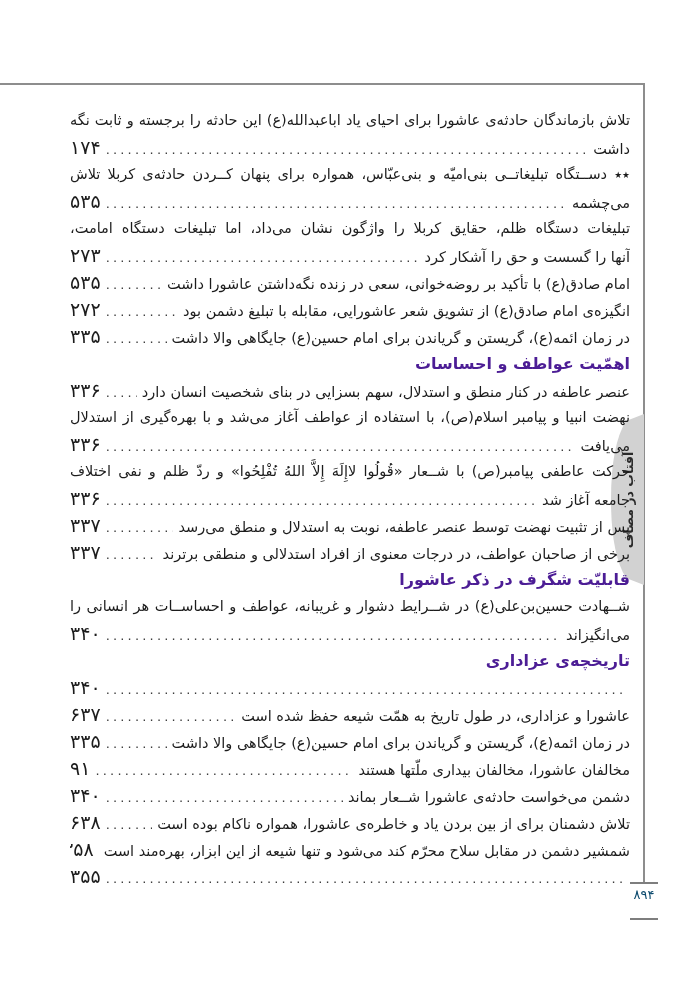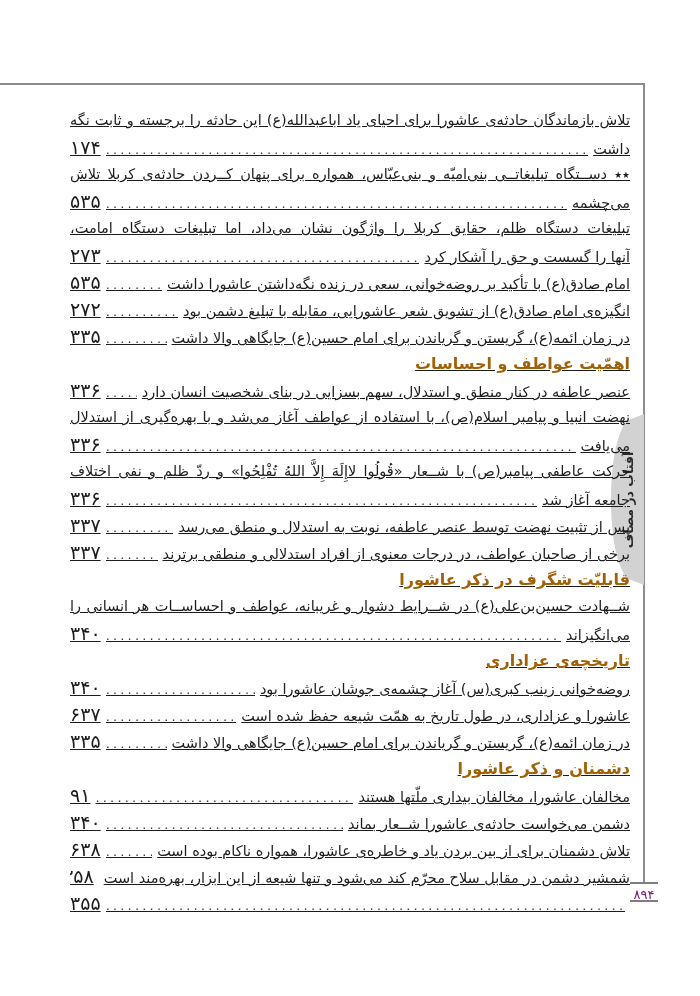--- a/index.html
+++ b/index.html
@@ -15,40 +15,40 @@
   .side-tab svg{position:absolute;inset:0;display:block;}
   .tab-text{
     position:absolute;top:50%;left:50%;
     transform:translate(-50%,-50%) rotate(-90deg);
     white-space:nowrap;font-size:12.5px;font-weight:bold;color:#2b2b2b;
     direction:rtl;letter-spacing:0.5px;
   }
   
   .toc{
     position:absolute;top:107px;left:70px;width:560px;
-    direction:rtl;font-size:14.5px;text-decoration:underline;
+    direction:rtl;font-size:14.5px;
   }
   .row{height:27px;line-height:27px;overflow:hidden;}
   .row.entry{display:flex;align-items:baseline;}
   .row.entry .txt{white-space:nowrap;flex:0 0 auto;}
   .row.wrap-start{text-align:justify;text-align-last:justify;}
-  .row.header{font-weight:bold;font-size:16px;color:#a16207;}
+  .row.header{font-weight:bold;font-size:16px;color:#4c1d95;}
   .leader{
     flex:1 1 auto;overflow:hidden;white-space:nowrap;direction:ltr;text-align:left;
     margin:0 5px;color:#3c3c3c;font-size:13px;
   }
   .leader::after{
     content:"........................................................................................................................................................";
     letter-spacing:3.2px;
   }
   .pg{flex:0 0 auto;font-size:19px;}
   
   .folio{position:absolute;top:882px;left:628px;width:32px;text-align:center;}
   .folio-rule{height:2px;background:#7e7e7e;margin:0 2px;}
-  .folio-num{height:16px;line-height:22px;font-size:13px;color:#701a75;}
+  .folio-num{height:34px;line-height:22px;font-size:13px;color:#0c4a6e;}
 </style>
 </head>
 <body>
 
 <div class="top-rule"></div>
 <div class="v-rule"></div>
 
 <div class="side-tab">
   <svg viewBox="0 0 33 171" aria-hidden="true">
     <path d="M33,0 L33,171 L15,164 Q0,140 0,85.5 Q0,31 15,7 Z" fill="#d2d2d2"></path>
@@ -120,35 +120,33 @@
     </div>
     <div class="row header"><span class="txt">قابلیّت شگرف در ذکر عاشورا</span></div>
     <div class="row wrap-start"><span class="txt">شــهادت حسین‌بن‌علی(ع) در شــرایط دشوار و غریبانه، عواطف و احساســات هر انسانی را بر</span></div>
     <div class="row entry">
       <span class="txt">می‌انگیزاند</span>
       <span class="leader"></span>
       <span class="pg">۳۴۰</span>
     </div>
     <div class="row header"><span class="txt">تاریخچه‌ی عزاداری</span></div>
     <div class="row entry">
-      <span class="txt">روضه‌خوانی زینب کبری(س) آغاز چشمه‌ی جوشان عاشورا بود</span>
       <span class="leader"></span>
       <span class="pg">۳۴۰</span>
     </div>
     <div class="row entry">
       <span class="txt">عاشورا و عزاداری، در طول تاریخ به همّت شیعه حفظ شده است</span>
       <span class="leader"></span>
       <span class="pg">۶۳۷</span>
     </div>
     <div class="row entry">
       <span class="txt">در زمان ائمه(ع)، گریستن و گریاندن برای امام حسین(ع) جایگاهی والا داشت</span>
       <span class="leader"></span>
       <span class="pg">۳۳۵</span>
     </div>
-    <div class="row header"><span class="txt">دشمنان و ذکر عاشورا</span></div>
     <div class="row entry">
       <span class="txt">مخالفان عاشورا، مخالفان بیداری ملّتها هستند</span>
       <span class="leader"></span>
       <span class="pg">۹۱</span>
     </div>
     <div class="row entry">
       <span class="txt">دشمن می‌خواست حادثه‌ی عاشورا شــعار بماند</span>
       <span class="leader"></span>
       <span class="pg">۳۴۰</span>
     </div>

